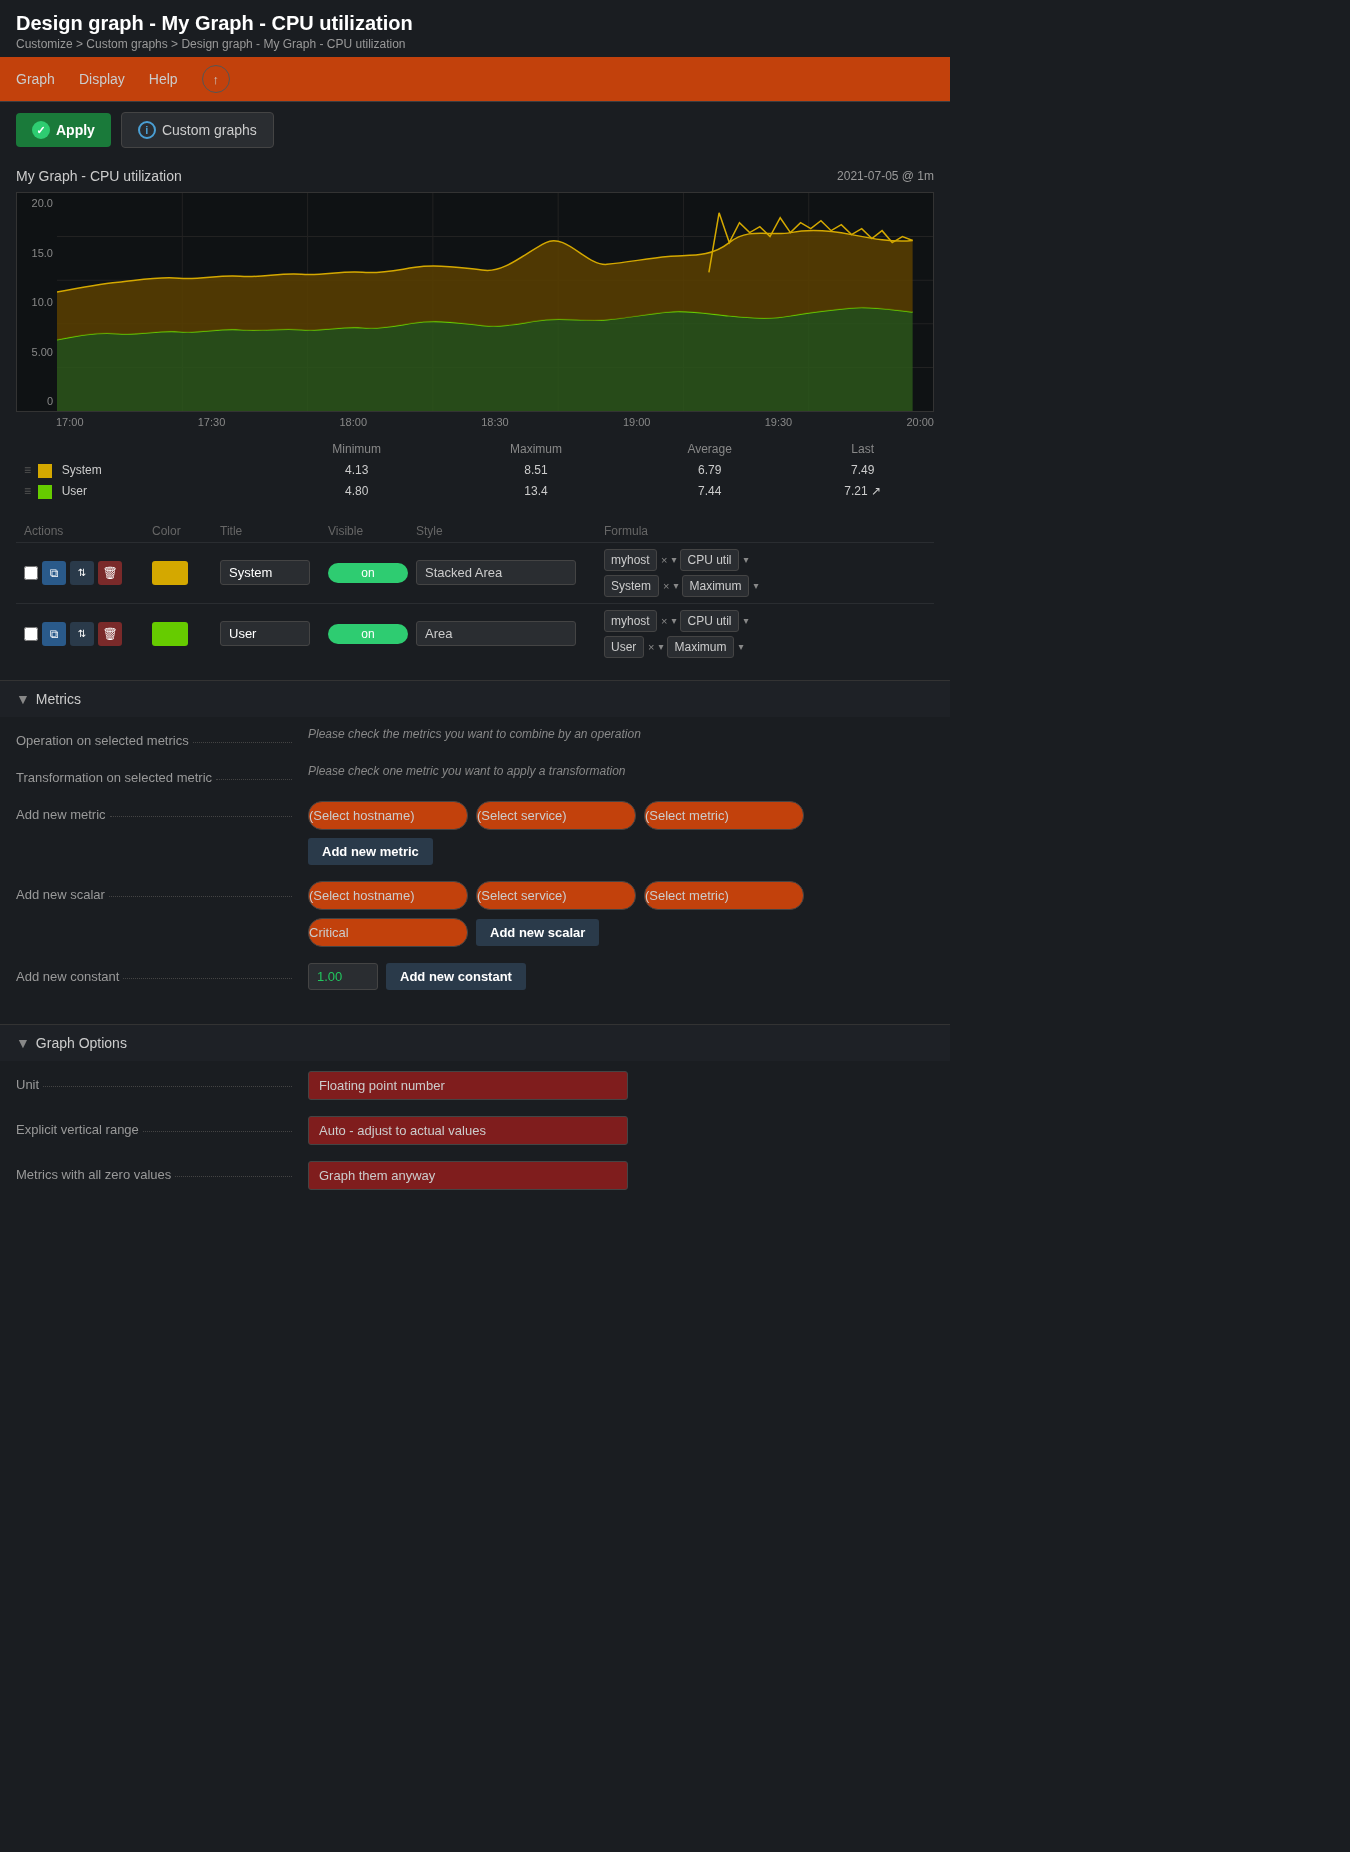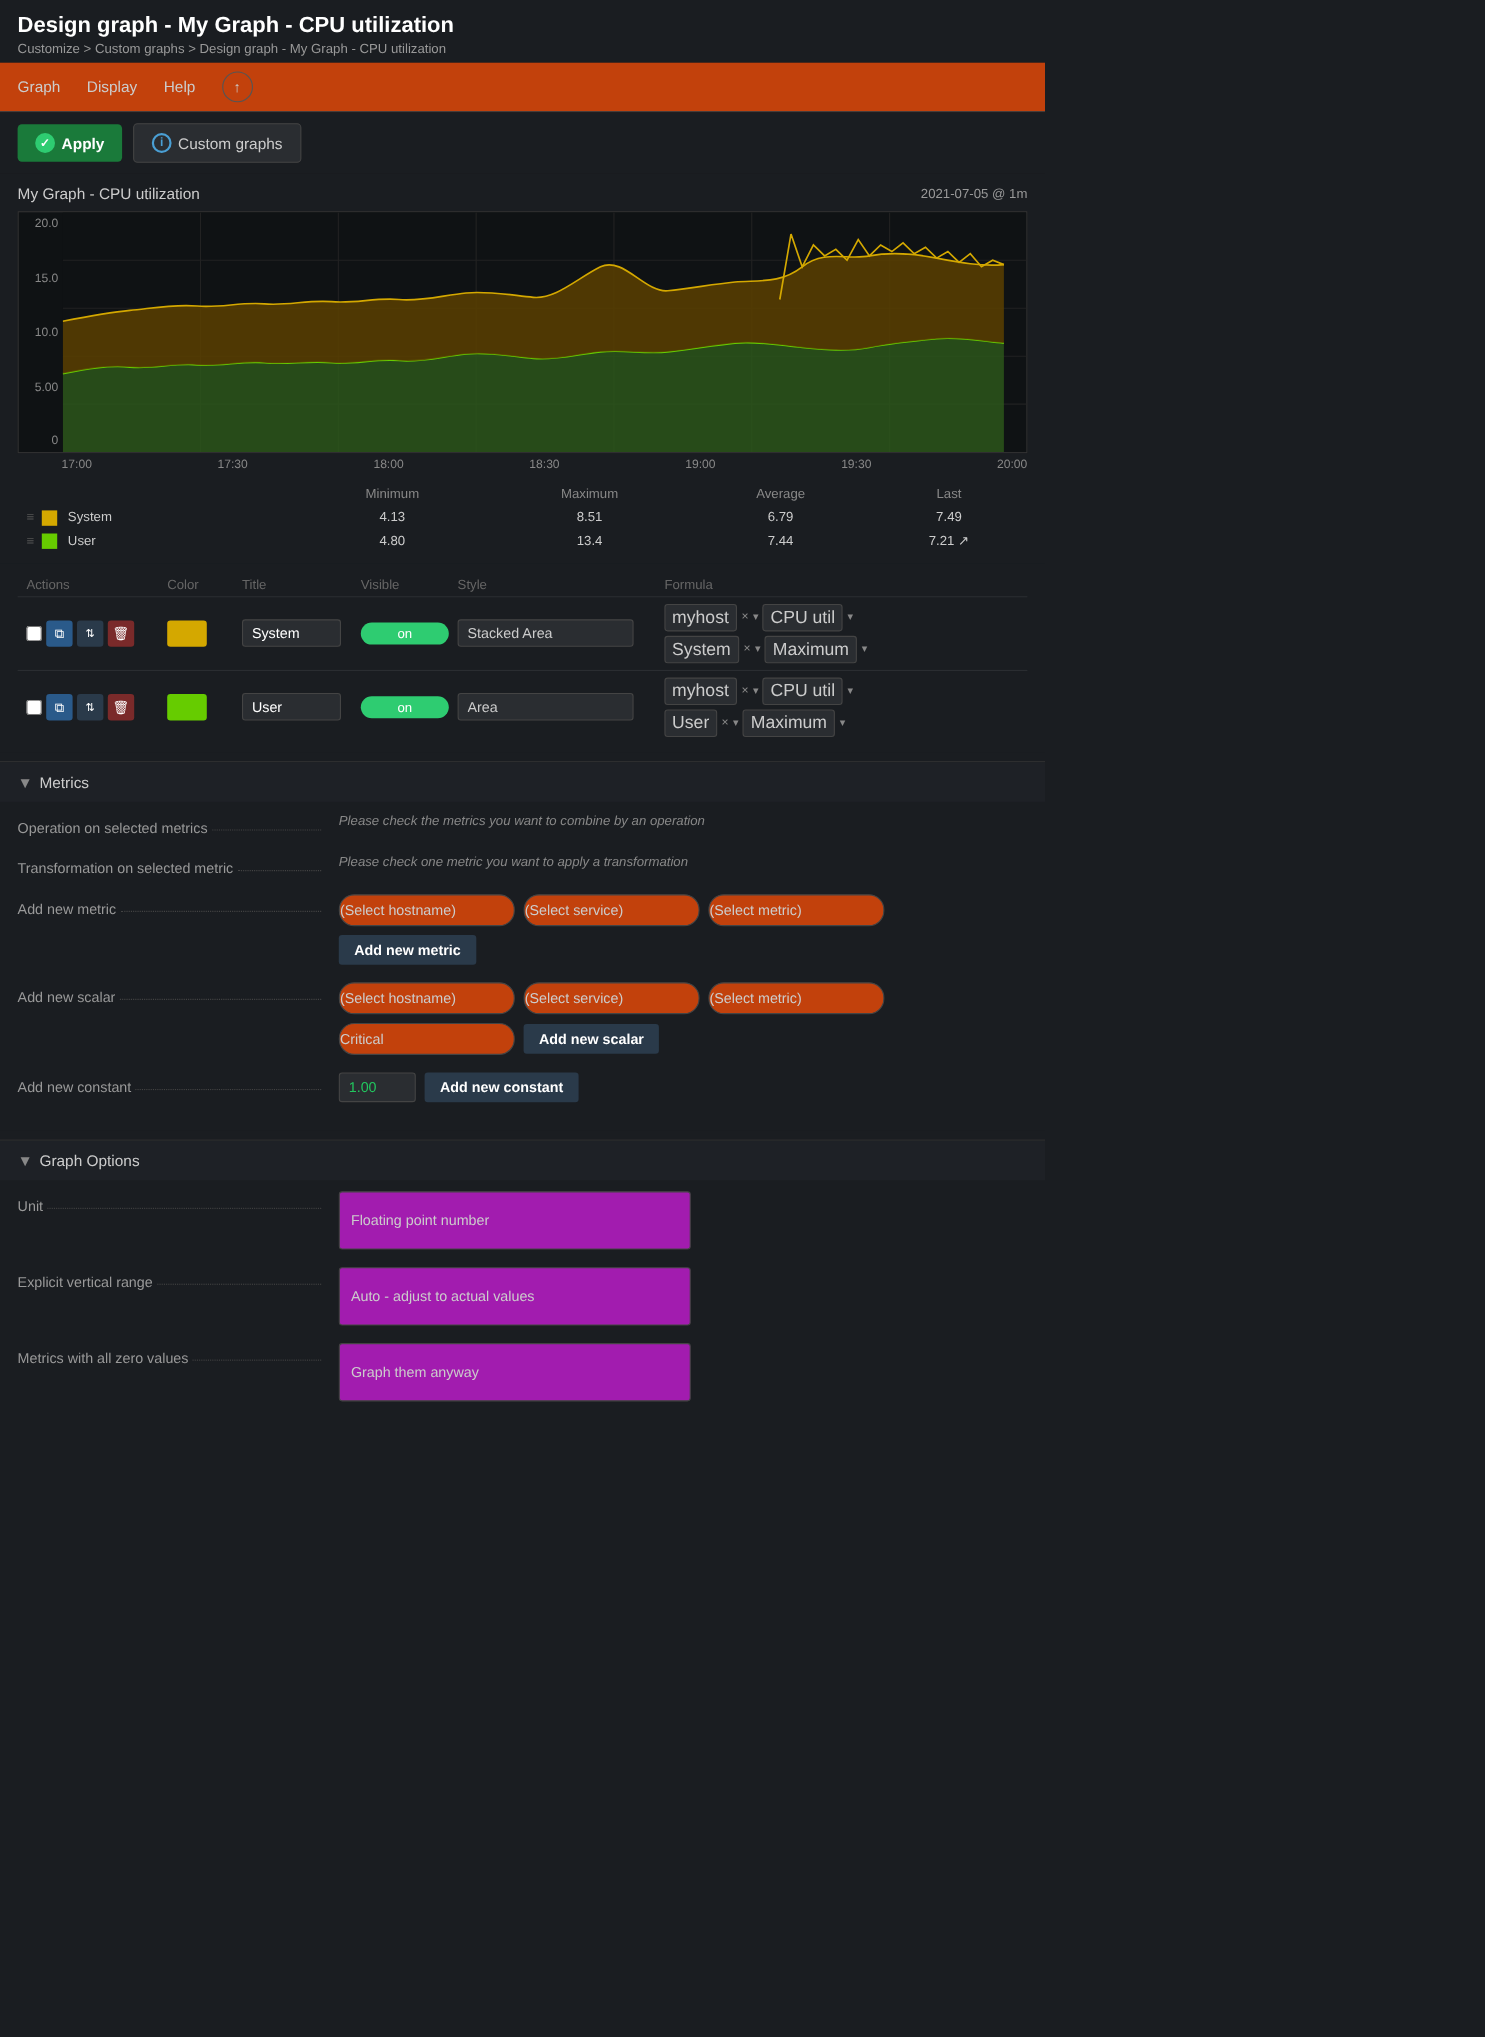--- a/index.html
+++ b/index.html
@@ -284,21 +284,21 @@
       display: flex;
       gap: 4px;
       align-items: center;
     }
     .formula-select {
       background: #2a2d31;
       border: 1px solid #444;
       border-radius: 3px;
       color: #ccc;
       padding: 3px 6px;
-      font-size: 16px;
+      font-size: 12px;
       appearance: none;
     }
     .formula-x { color: #888; font-size: 11px; cursor: pointer; }
     .formula-arrow { color: #888; font-size: 10px; }
 
     
     .section {
       background: #1a1d21;
       margin-top: 8px;
       border-top: 1px solid #333;
@@ -373,25 +373,25 @@
     .input-number {
       background: #2a2d31;
       border: 1px solid #444;
       border-radius: 3px;
       color: #22c55e;
       padding: 5px 8px;
       font-size: 13px;
       width: 70px;
     }
     .select-wide {
-      background: #a21caf;
+      background: #7f1d1d;
       border: 1px solid #444;
       border-radius: 3px;
       color: #ccc;
-      padding: 18px 10px;
+      padding: 6px 10px;
       font-size: 13px;
       appearance: none;
       cursor: pointer;
       width: 320px;
     }
     .inline-row {
       display: flex;
       align-items: center;
       gap: 8px;
       flex-wrap: wrap;

